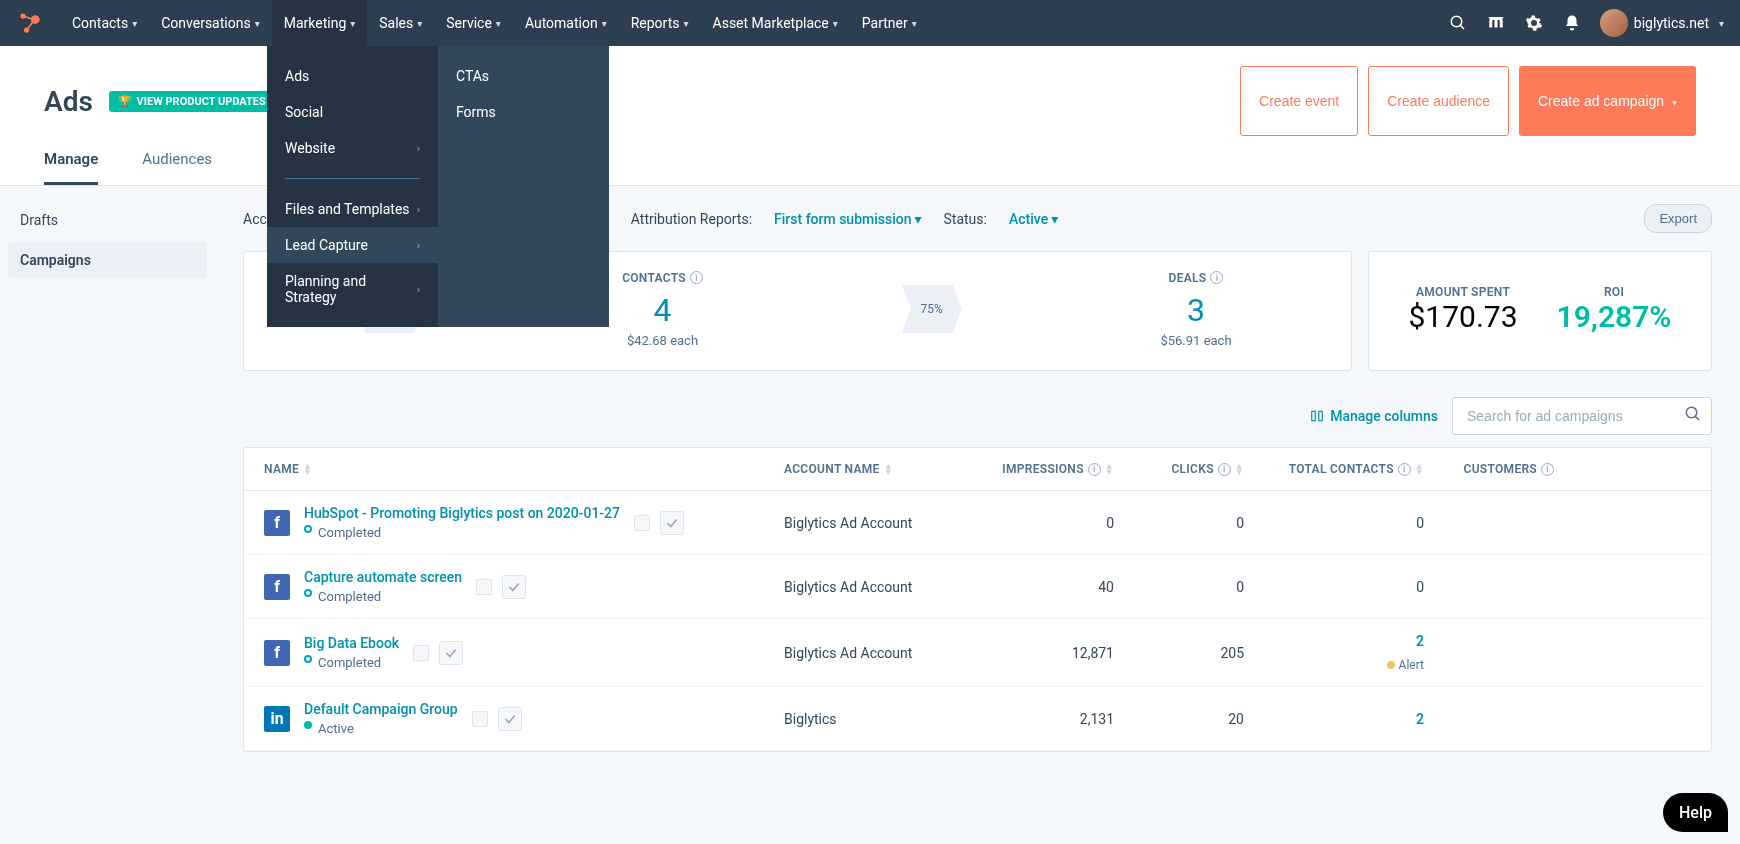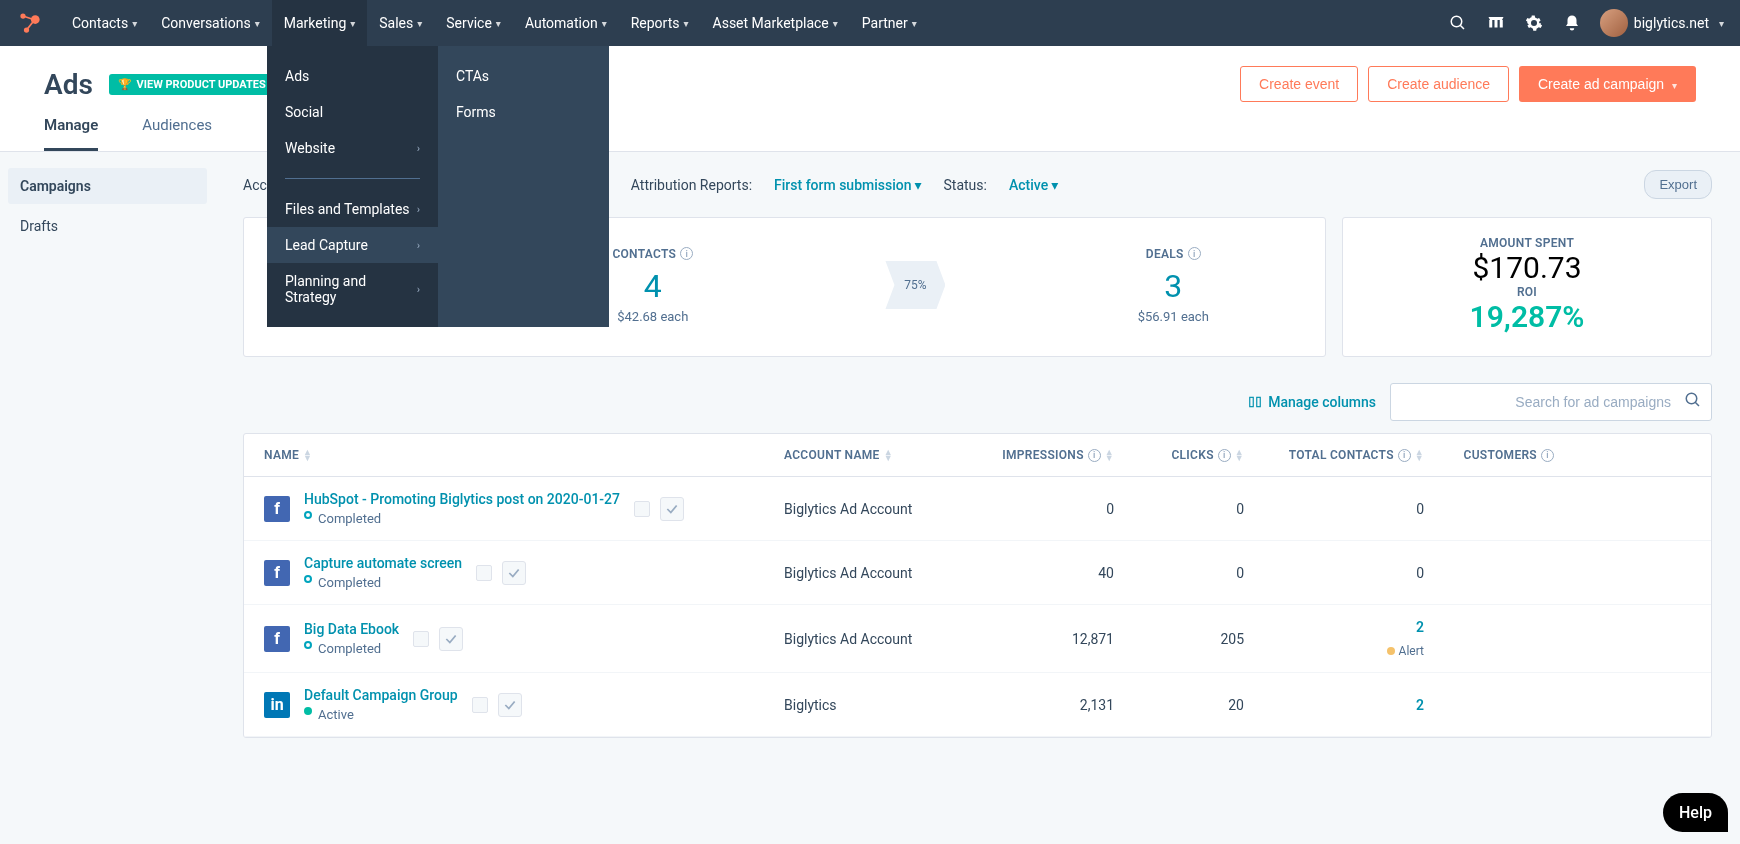--- a/index.html
+++ b/index.html
@@ -26,21 +26,21 @@
 .mm-item.selected { background: #33475b; }
 .mm-sep { border-top: 1px solid #516f90; margin: 12px 18px; }
 .chev { font-size: 11px; color: #99acc2; }
 
 
 .page-header { background: #fff; padding: 20px 44px 0 44px; display:flex; align-items:center; justify-content:space-between; }
 .page-title-wrap { display:flex; align-items:center; gap:16px; }
 .page-title { font-size: 28px; font-weight: 600; color: #33475b; }
 .updates-badge { background: #00bda5; color:#fff; font-size:11px; font-weight:700; padding:4px 10px; border-radius:3px; display:flex; align-items:center; gap:4px; cursor:pointer; }
 .header-actions { display:flex; gap:10px; }
-.btn { padding: 9px 18px; font-size: 14px; font-weight: 500; border-radius: 3px; cursor:pointer; border:1px solid transparent; }
+.btn { padding: 26px 18px; font-size: 14px; font-weight: 500; border-radius: 3px; cursor:pointer; border:1px solid transparent; }
 .btn-outline { background:#fff; color:#ff7a59; border-color:#ff7a59; }
 .btn-primary { background:#ff7a59; color:#fff; }
 
 
 .page-tabs { background:#fff; padding: 14px 44px 0 44px; border-bottom:1px solid #dfe3eb; display:flex; gap:44px; }
 .page-tab { padding-bottom:14px; font-size:15px; color:#516f90; cursor:pointer; border-bottom:3px solid transparent; }
 .page-tab.active { color:#33475b; font-weight:600; border-bottom-color:#33475b; }
 
 
 .main { display:flex; }
@@ -56,31 +56,31 @@
 
 
 .cards-row { display:flex; gap:16px; margin-bottom:26px; }
 .card { background:#fff; border:1px solid #dfe3eb; border-radius:3px; padding:18px 20px 22px; }
 .card-main { flex:1; display:flex; align-items:center; justify-content:space-around; min-height:120px;}
 .metric { text-align:center; }
 .metric-label { font-size:12px; font-weight:600; color:#516f90; letter-spacing:0.3px; display:flex; align-items:center; justify-content:center; gap:4px; }
 .metric-value { font-size:32px; color:#0091ae; font-weight:400; margin:6px 0 4px; }
 .metric-sub { font-size:13px; color:#516f90; }
 .funnel-step { width:60px; height:48px; background:#eaf0f6; clip-path: polygon(0 0, 85% 0, 100% 50%, 85% 100%, 0 100%, 15% 50%); display:flex; align-items:center; justify-content:center; font-size:12px; color:#516f90;}
-.card-side { width:370px; display:flex; justify-content:space-around; align-items:center;flex-direction:column; }
+.card-side { width:344px; display:flex; justify-content:space-around; align-items:center; }
 .big-dollar { font-size:30px; font-weight:400; color:#000000; }
 .big-green { font-size:30px; font-weight:600; color:#00bda5; }
 
 .info-icon { width:13px;height:13px;border-radius:50%;border:1px solid #99acc2; font-size:9px; display:inline-flex;align-items:center;justify-content:center;color:#99acc2; }
 
 
 .table-controls { display:flex; justify-content:flex-end; align-items:center; gap:14px; margin-bottom:12px; }
 .manage-cols { color:#0091ae; font-weight:500; font-size:14px; cursor:pointer; display:flex;align-items:center;gap:6px;}
 .search-wrap { position:relative; }
-.search-input { width:322px; padding:10px 40px 10px 14px; border:1px solid #cbd6e2; border-radius:3px; font-size:14px;text-align:right; }
+.search-input { width:260px; padding:10px 40px 10px 14px; border:1px solid #cbd6e2; border-radius:3px; font-size:14px; }
 .search-input::placeholder{color:#99acc2;}
 .search-btn-icon { position:absolute; right:10px; top:50%; transform:translateY(-50%); color:#516f90; cursor:pointer;}
 
 
 .table { background:#fff; border:1px solid #dfe3eb; border-radius:3px; overflow:hidden; }
 .table-head, .table-row { display:grid; grid-template-columns: 520px 180px 150px 130px 180px 130px; align-items:center; padding:14px 20px; }
 .table-head { border-bottom:1px solid #dfe3eb; font-size:12px; color:#516f90; font-weight:600; letter-spacing:0.3px; }
 .th { display:flex; align-items:center; gap:4px;}
 .th.right, .td.right { justify-content:flex-end; text-align:right; }
 .sort-icon { font-size:9px; color:#cbd6e2; line-height:6px; }
@@ -233,22 +233,22 @@
   </div>
 </div>
 
 <div class="page-tabs" id="page-tabs">
     <div class="page-tab active">Manage</div>
     <div class="page-tab">Audiences</div>
   </div>
 
 <div class="main">
   <div class="sidebar" id="sidebar">
+      <div class="side-item">Drafts</div>
       <div class="side-item active">Campaigns</div>
-      <div class="side-item">Drafts</div>
     </div>
 
   <div class="content">
 
     <div class="filter-row">
       <span class="filter-label">Acc</span>
       <span style="flex:0 0 320px;"></span>
       <span class="filter-label">Attribution Reports:</span>
       <span class="filter-value">
           <span>First form submission</span>

